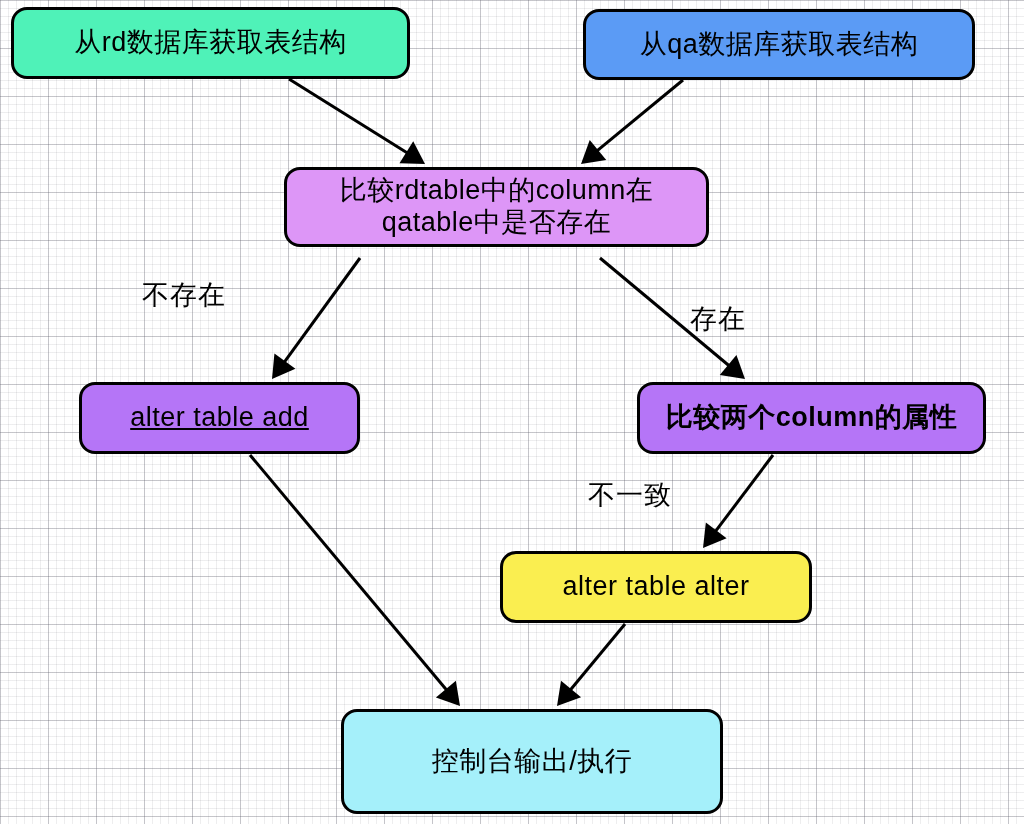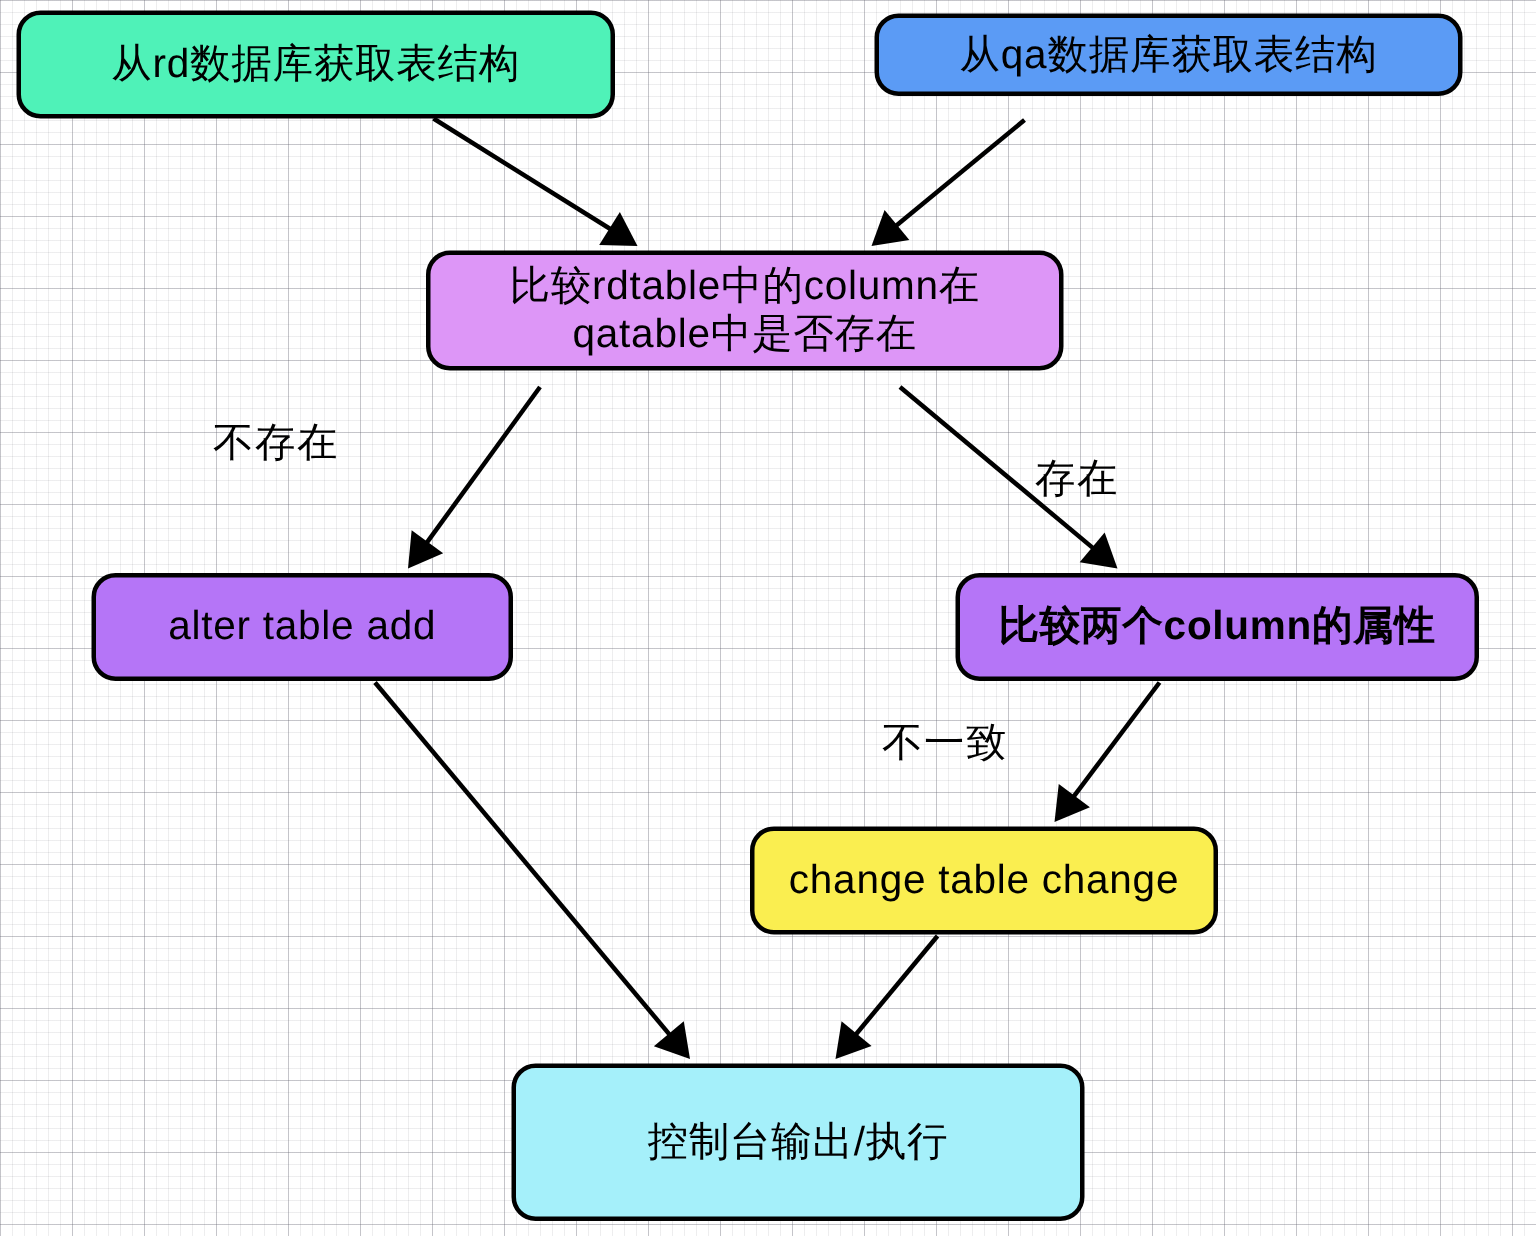--- a/index.html
+++ b/index.html
@@ -86,26 +86,26 @@
         <polygon points="460,706 435.91233161359366,697.4686324832111 455.8534864898702,680.7847977261671" fill="#000000"></polygon>
       </g>
       <g>
         <line x1="625" y1="624" x2="567.2133739135123" y2="693.6838726337057" stroke="#000000" stroke-width="3" stroke-linecap="butt"></line>
         <polygon points="557,706 561.0365356459654,680.7669585666165 581.0502426161936,697.3636911760741" fill="#000000"></polygon>
       </g>
     </svg>
 
   <div id="nodes-layer">
       <div class="node" style="left: 11px; top: 7px; width: 399px; height: 72px; background: rgb(79, 242, 184);">从rd数据库获取表结构</div>
-      <div class="node" style="left: 583px; top: 9px; width: 392px; height: 55px; background: rgb(91, 155, 245);">从qa数据库获取表结构</div>
+      <div class="node" style="left: 583px; top: 9px; width: 392px; height: 71px; background: rgb(91, 155, 245);">从qa数据库获取表结构</div>
       <div class="node" style="left: 284px; top: 167px; width: 425px; height: 80px; background: rgb(221, 150, 247);">比较rdtable中的column在
 qatable中是否存在</div>
-      <div class="node" style="left: 61px; top: 382px; width: 281px; height: 72px; background: rgb(181, 117, 247);">alter table add</div>
+      <div class="node" style="left: 79px; top: 382px; width: 281px; height: 72px; background: rgb(181, 117, 247); text-decoration: underline;">alter table add</div>
       <div class="node" style="left: 637px; top: 382px; width: 349px; height: 72px; background: rgb(181, 117, 247); font-weight: bold;">比较两个column的属性</div>
-      <div class="node" style="left: 500px; top: 551px; width: 312px; height: 72px; background: rgb(250, 238, 80);">change table change</div>
+      <div class="node" style="left: 500px; top: 551px; width: 312px; height: 72px; background: rgb(250, 238, 80);">alter table alter</div>
       <div class="node" style="left: 341px; top: 709px; width: 382px; height: 105px; background: rgb(165, 240, 250);">控制台输出/执行</div>
     </div>
   <div id="labels-layer">
       <div class="edge-label" style="left: 142px; top: 277px;">不存在</div>
       <div class="edge-label" style="left: 690px; top: 301px; font-family: Liberation Serif, serif;">存在</div>
       <div class="edge-label" style="left: 588px; top: 477px;">不一致</div>
     </div>
 
 </div>
 

